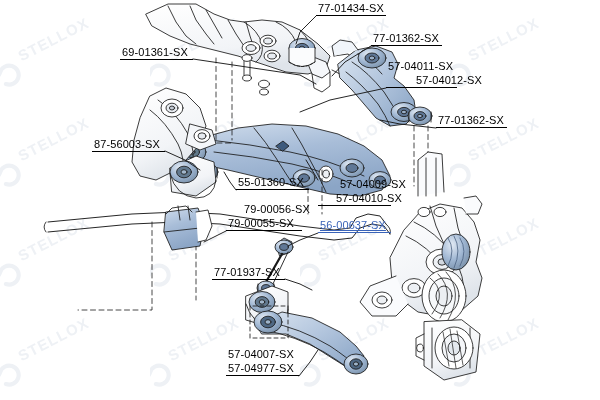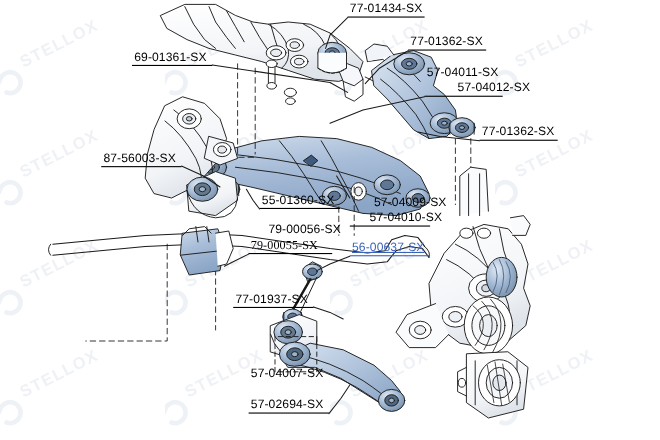--- a/index.html
+++ b/index.html
@@ -315,24 +315,24 @@
       <div class="lbl" style="left: 438px; top: 114px;">77-01362-SX</div>
       <div class="ul" style="left: 436px; top: 127px; width: 71px;"></div>
       <div class="lbl" style="left: 94px; top: 138px;">87-56003-SX</div>
       <div class="ul" style="left: 92px; top: 151px; width: 73px;"></div>
       <div class="lbl" style="left: 238px; top: 176px;">55-01360-SX</div>
       <div class="ul" style="left: 236px; top: 189px; width: 73px;"></div>
       <div class="lbl" style="left: 320px; top: 178px; margin-left: 20px;">57-04009-SX</div>
       <div class="lbl" style="left: 336px; top: 192px;">57-04010-SX</div>
       <div class="ul" style="left: 318px; top: 205px; width: 73px;"></div>
       <div class="lbl" style="left: 228px; top: 203px; margin-left: 16px;">79-00056-SX</div>
-      <div class="lbl" style="left: 228px; top: 217px; font-family: Liberation Serif, serif;">79-00055-SX</div>
+      <div class="lbl" style="left: 228px; top: 217px;">79-00055-SX</div>
       <div class="ul" style="left: 226px; top: 230px; width: 76px;"></div>
       <div class="lbl hl" style="left: 320px; top: 219px; text-decoration: underline;">56-00637-SX</div>
       <div class="ul hl" style="left: 318px; top: 232px; width: 73px;"></div>
       <div class="lbl" style="left: 214px; top: 266px;">77-01937-SX</div>
       <div class="ul" style="left: 212px; top: 279px; width: 73px;"></div>
-      <div class="lbl" style="left: 228px; top: 334px;">57-04007-SX</div>
-      <div class="lbl" style="left: 228px; top: 362px;">57-02694-SX</div>
+      <div class="lbl" style="left: 228px; top: 348px;">57-04007-SX</div>
+      <div class="lbl" style="left: 228px; top: 362px;">57-04977-SX</div>
       <div class="ul" style="left: 226px; top: 375px; width: 73px;"></div>
     </div>
 
 </div>
 
 </body></html>

